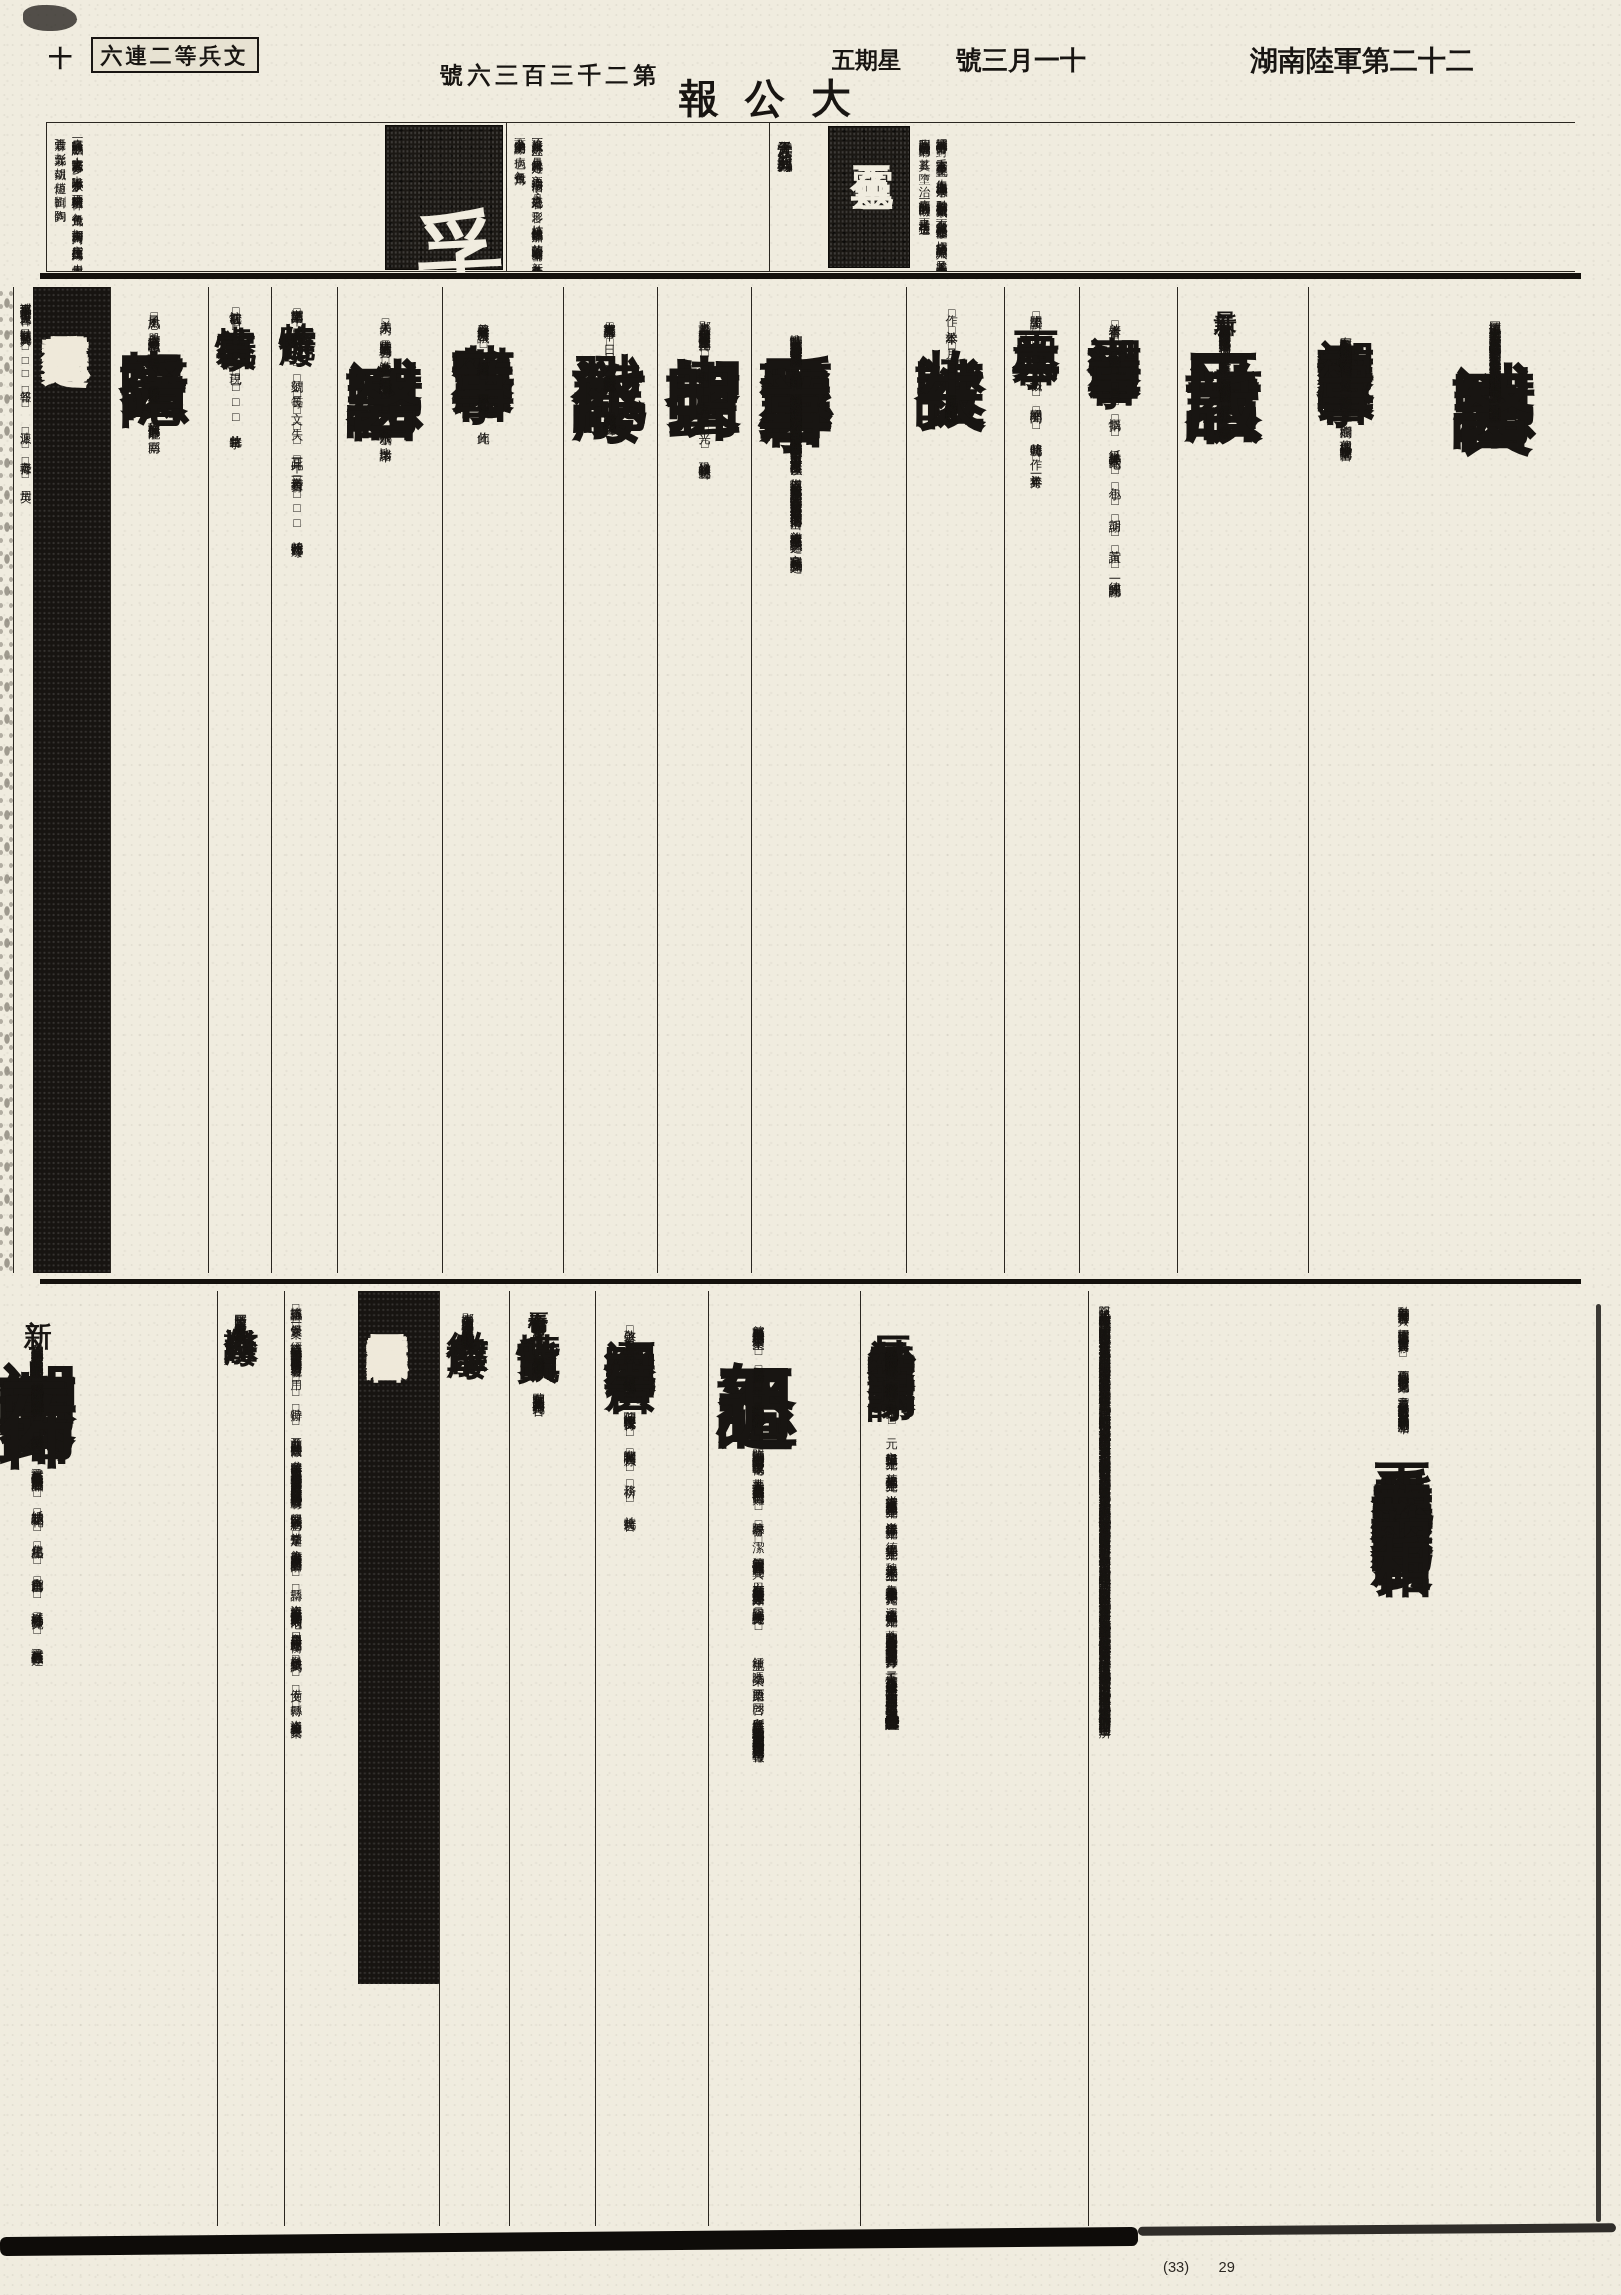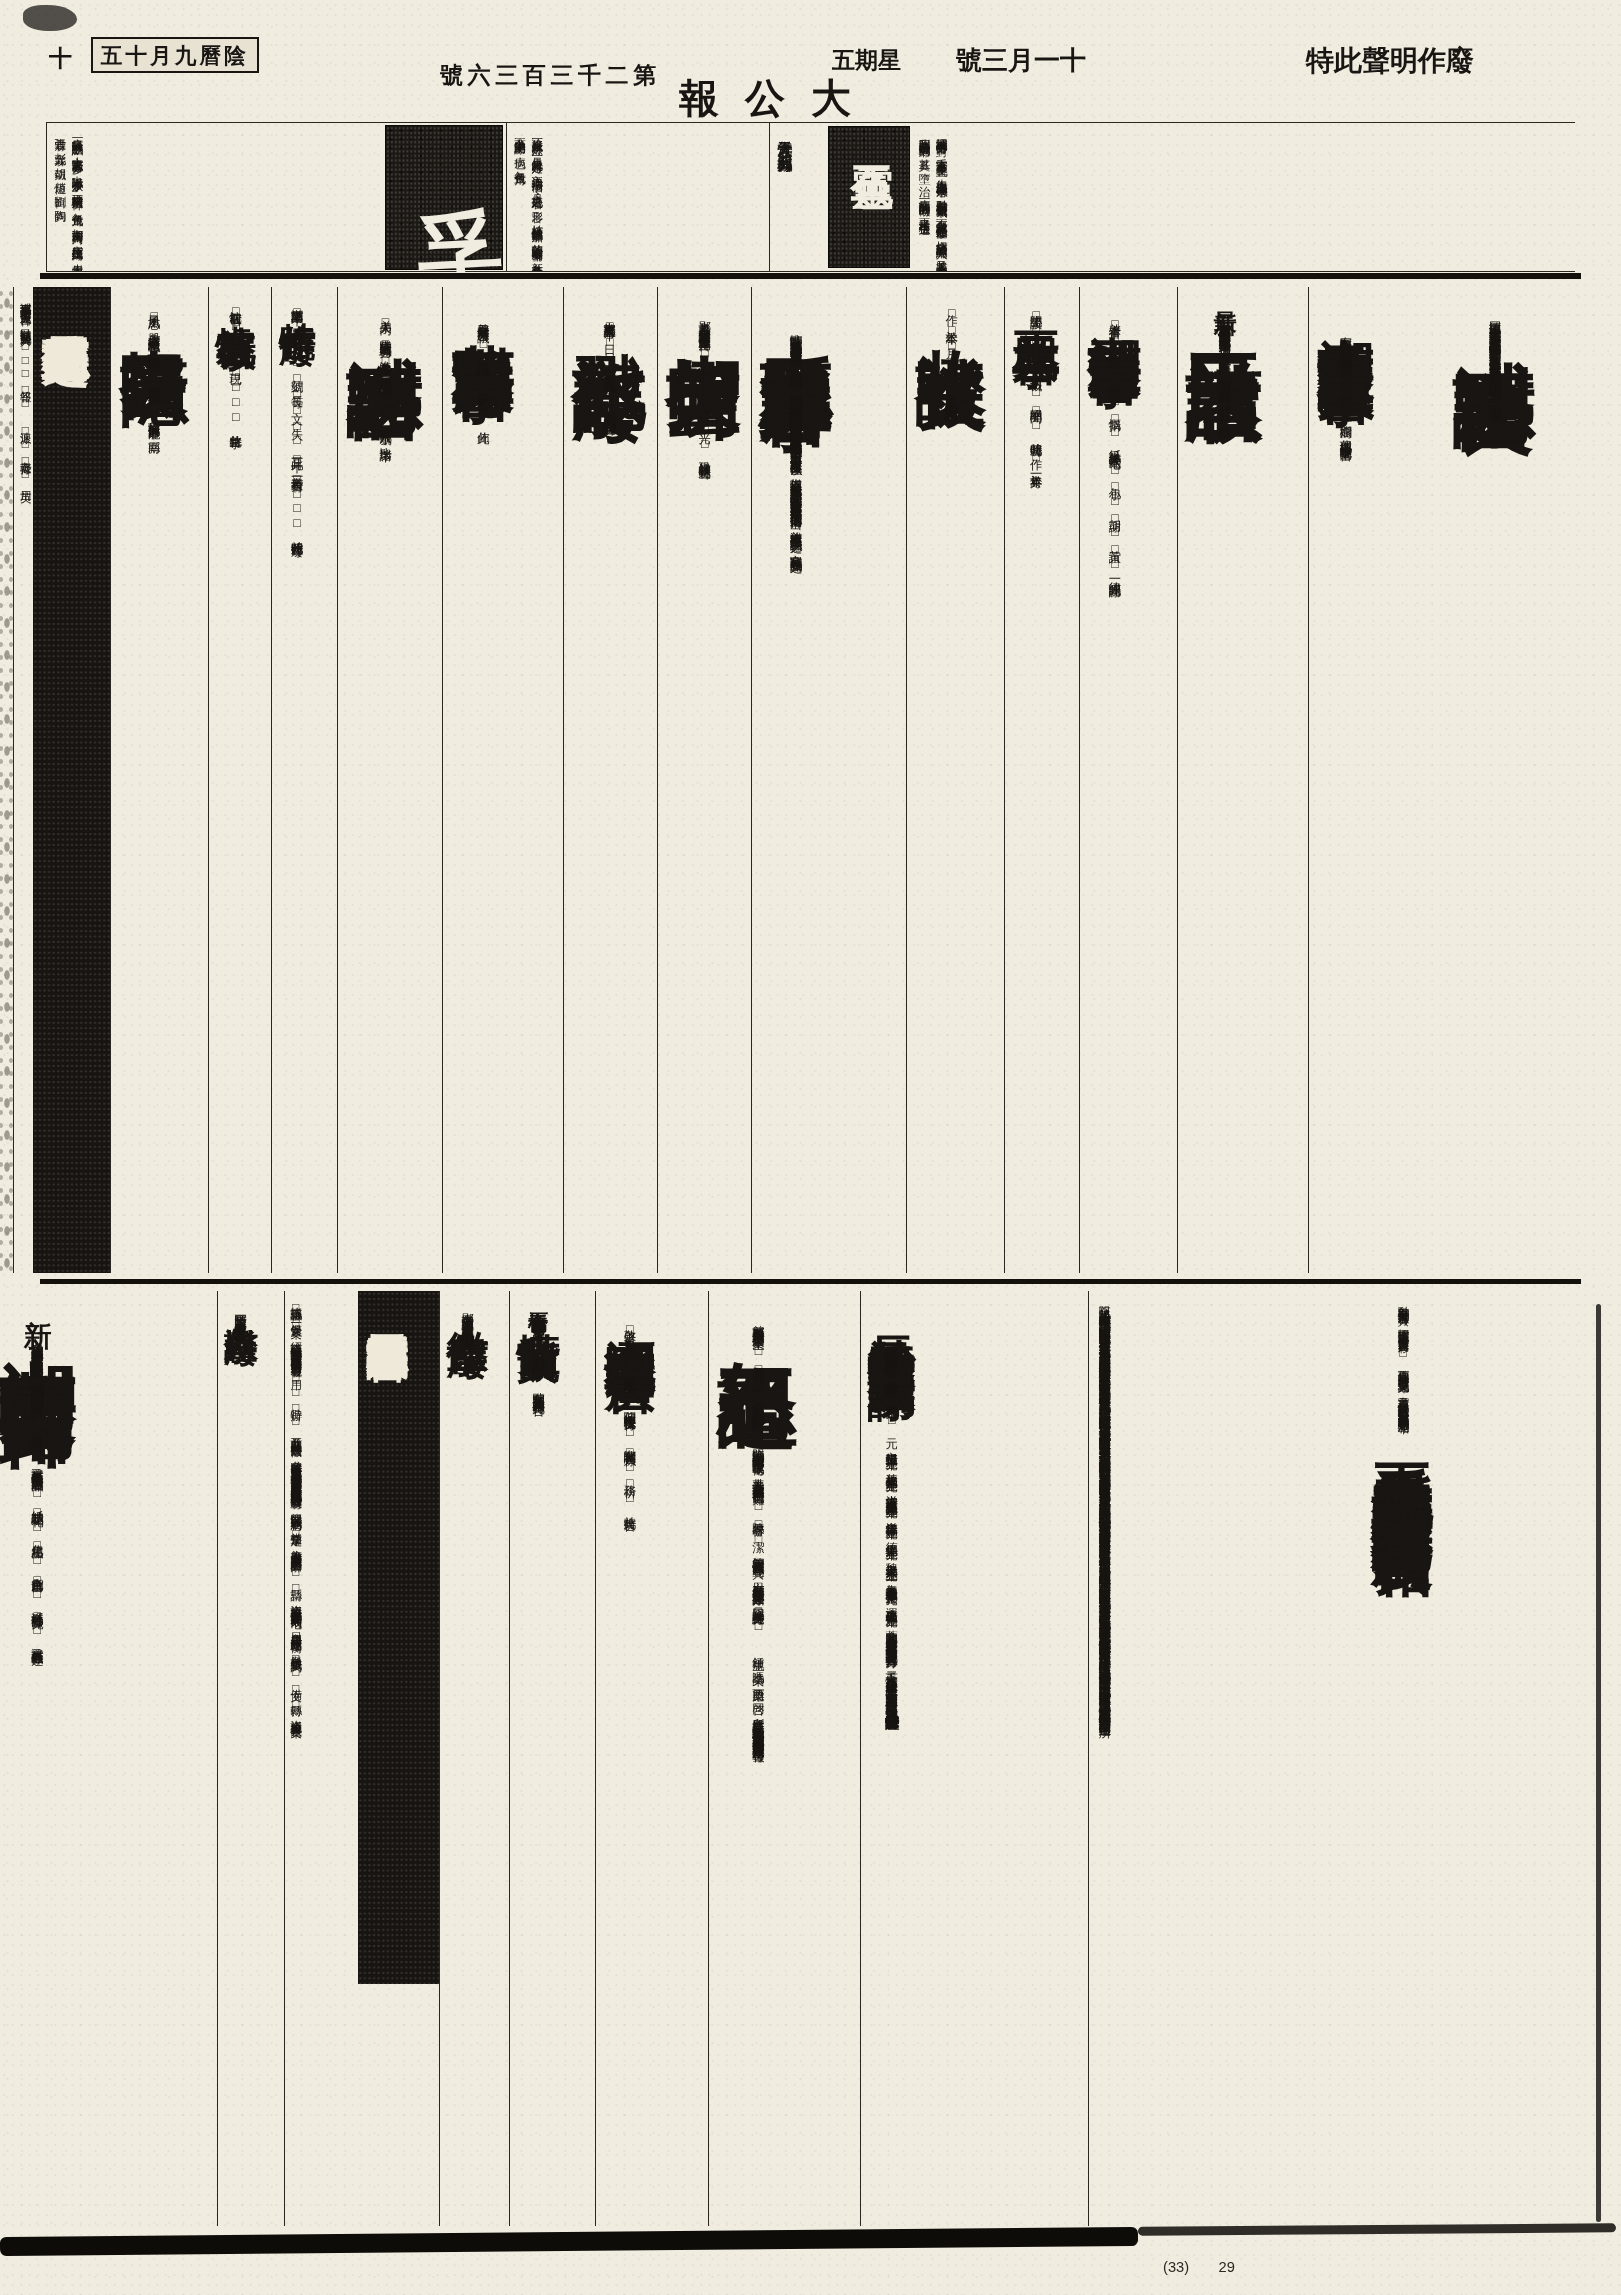--- a/index.html
+++ b/index.html
@@ -48,25 +48,25 @@
   }
   .smear{position:absolute;background:#0e0c09;}
   .plate{position:absolute;font-family:"Liberation Sans","DejaVu Sans",sans-serif;font-size:14.7px;color:#2b2722;}
   .boxed{border:2.3px solid #181512;padding:1.5px 7.7px;}
 </style>
 </head>
 <body>
 
 <div class="page">
 
-  <div class="hdr" style="top:42px;right:147px;font-size:28px;">特此聲明作廢</div>
+  <div class="hdr" style="top:42px;right:147px;font-size:28px;">湖南陸軍第二十二</div>
   <div class="hdr" style="top:43px;left:956px;font-size:26px;text-align:center;">號三月一十</div>
   <div class="hdr" style="top:45px;left:832px;font-size:23px;">五期星</div>
   <div class="hdr" style="top:45px;left:440px;font-size:23px;letter-spacing:4.6px;margin-top:15px;">號六三百三千二第</div>
-  <div class="hdr boxed" style="top:37px;left:91px;font-size:21.6px;letter-spacing:3.1px;background:#e7e2d2;">五十月九曆陰</div>
+  <div class="hdr boxed" style="top:37px;left:91px;font-size:21.6px;letter-spacing:3.1px;background:#e7e2d2;">六連二等兵文</div>
   <div class="hdr" style="top:43px;left:49px;font-size:23px;">十</div>
   <div class="hdr" style="top:71px;left:679px;width:255px;text-align:left;font-size:40px;letter-spacing:26px;">報公大</div>
 
   <div class="band" style="top:122px;height:148px;border-top:1.5px solid #2a2620;border-bottom:1.5px solid #2a2620;">
     <div class="ad" style="width:656px;border-left:none;">
       <span class="v fill b2">調經種子赤白帶下月對　手宮寒冷久不受孕乳止　先復血崩血塊徑帶來怨　胎動膜痛瘀傷血莖紫氣　不舒而莫黨療輕胎慘憂　一切痞瘀諸品吟癒縮入　將又天上帝不禁產寶　刮此為同脆所唾駡則爺　甚奚　墮　治　癮疾的病一般的時候　更積本了茯生這種</span>
     </div>
     <div class="darkblock" style="width:80px;margin:3.1px 1.5px;">
       <span class="v fill" style="font-size:43px;font-weight:bold;padding:6.2px 14px;">三色靈</span>
     </div>

